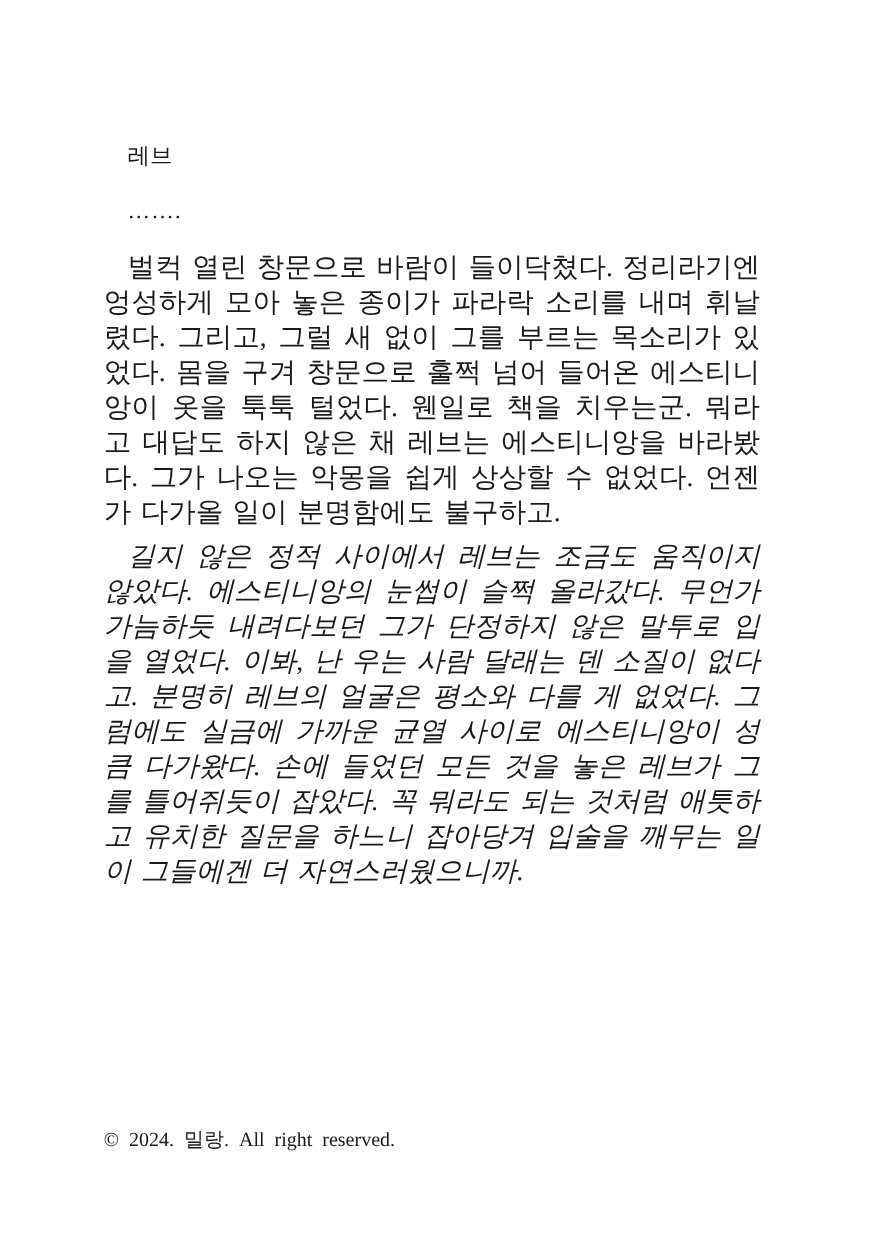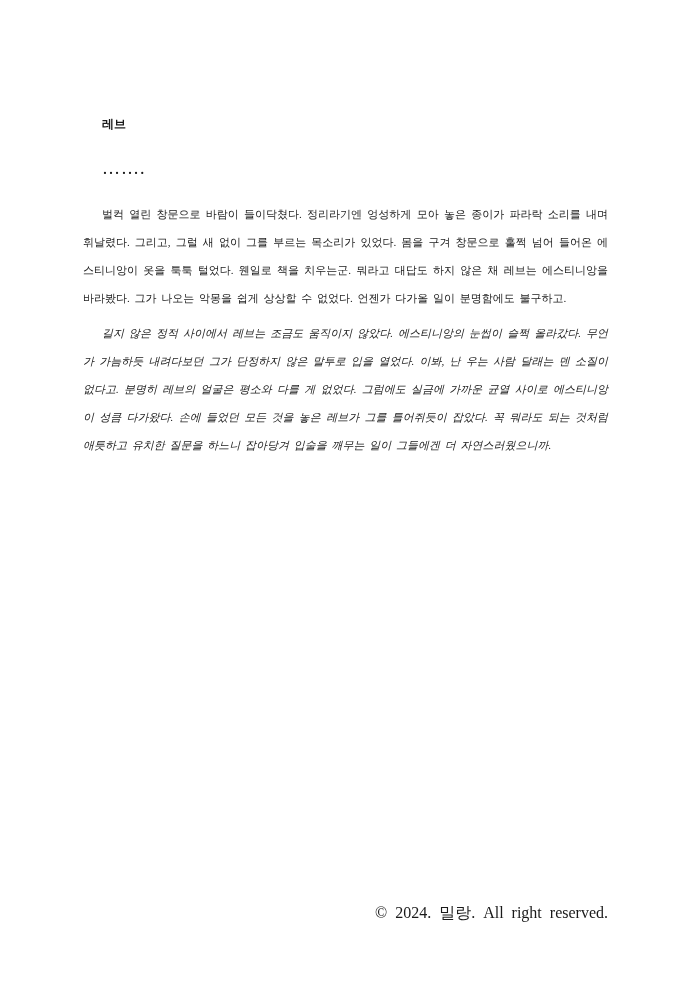--- a/index.html
+++ b/index.html
@@ -15,55 +15,55 @@
     position: relative;
     overflow: hidden;
   }
   .content {
     position: absolute;
     left: 83px;
     top: 112px;
     width: 525px;
   }
   .title {
-    font-size: 12px;
+    font-size: 18px;
     line-height: 24px;
     text-indent: 19px;
-    font-weight: bold;
+    font-weight: normal;
     margin: 0;
   }
   .separator {
     font-size: 18px;
     line-height: 20px;
     margin-top: 22px;
     text-indent: 19px;
     letter-spacing: 1px;
   }
   .para {
     margin: 0;
-    font-size: 11px;
+    font-size: 22px;
     line-height: 28px;
     text-align: justify;
     word-break: break-all;
     text-indent: 19px;
     word-spacing: 2px;
   }
   .para-first {
     margin-top: 22px;
   }
   .para + .para {
     margin-top: 7px;
     font-style: italic;
   }
   .footer {
     position: absolute;
     left: 83px;
     top: 901px;
     width: 525px;
-    text-align: right;
+    text-align: left;
     font-size: 16px;
     line-height: 24px;
     word-spacing: 4px;
     white-space: nowrap;
   }
 </style>
 </head>
 <body>
 
 <div class="page">

